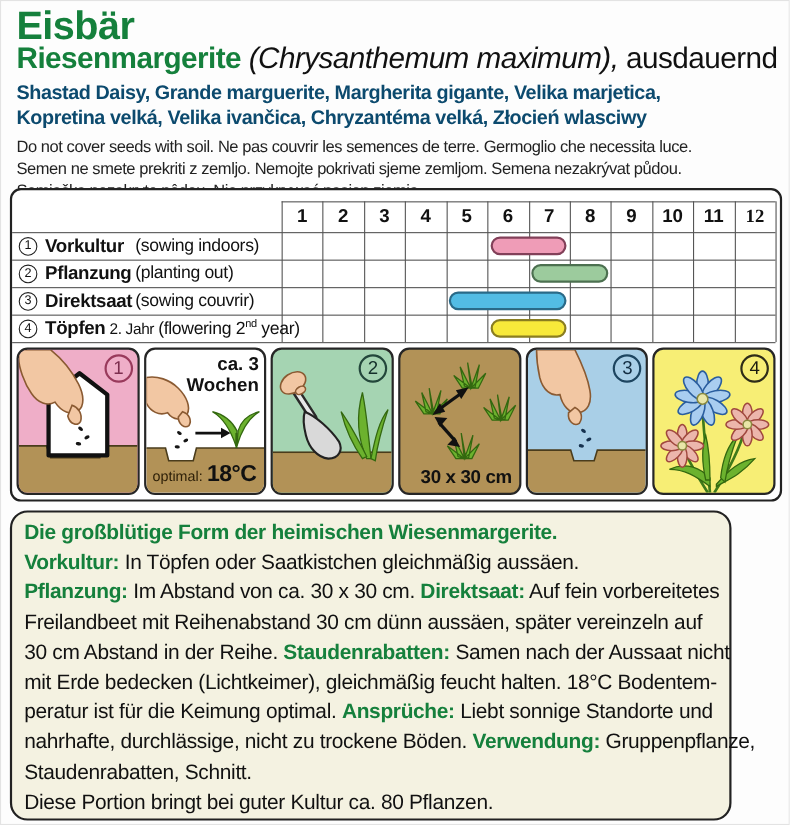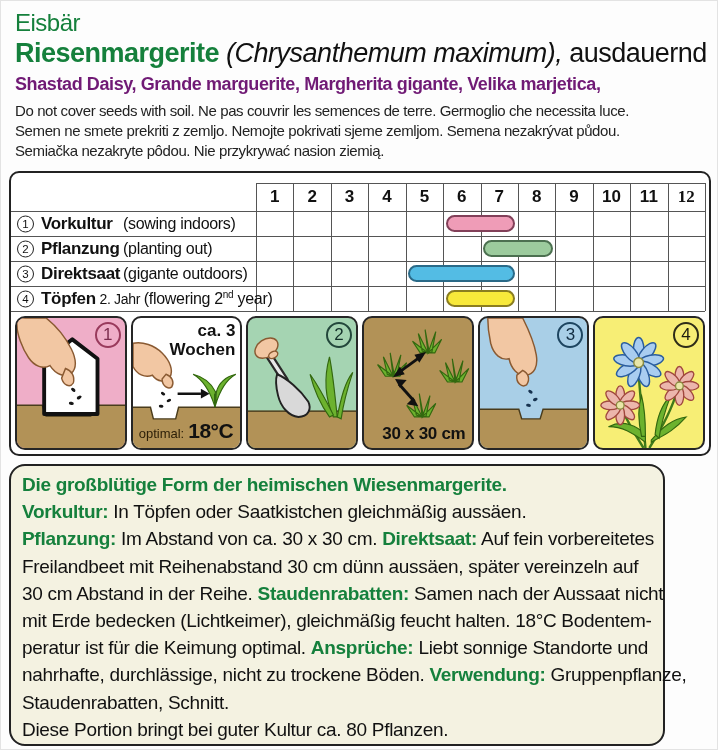--- a/index.html
+++ b/index.html
@@ -2,25 +2,25 @@
 <html style="--green-text: #15803c; --pink-panel: #efaec8; --mint-panel: #a5d4b2; --blue-panel: #a9cfe7; --yellow-panel: #f7ee75; --soil: #b29257; --cream: #f4f2e1; --skin: #f2c7a3; --leaf: #6cb22e;"><head>
 <meta charset="utf-8">
 <style>
   html,body{margin:0;padding:0;background:#ffffff;}
   .page{position:relative;width:718px;height:750px;background:#fdfdfd;
         font-family:"Liberation Sans", sans-serif;color:#111;overflow:hidden;
         border:1px solid #e3e3e3;box-sizing:border-box;}
 
   
   .hdr{position:absolute;left:14px;top:6px;width:698px;}
-  .title{font-size:24px;font-weight:normal;color:var(--green-text);line-height:31px;letter-spacing:-0.5px;}
+  .title{font-size:36px;font-weight:bold;color:var(--green-text);line-height:31px;letter-spacing:-0.5px;}
   .subtitle{font-size:27px;line-height:30px;letter-spacing:-0.5px;font-weight:bold;color:var(--green-text);white-space:nowrap;}
   .subtitle .lat{font-style:italic;font-weight:normal;color:#111;}
   .subtitle .note{font-weight:normal;color:#111;}
-  .names{margin-top:5px;font-weight:bold;font-size:18px;line-height:23px;letter-spacing:-0.4px;color:#701a75;white-space:nowrap;}
+  .names{margin-top:5px;font-weight:bold;font-size:18px;line-height:23px;letter-spacing:-0.4px;color:#0c4a6e;white-space:nowrap;}
   .notes{margin-top:5px;font-size:15px;line-height:20px;letter-spacing:-0.4px;color:#222;white-space:nowrap;}
 
   
   .boxA{position:absolute;left:8px;top:170px;width:702px;height:285px;border:2px solid #222;
         border-radius:10px;background:#ffffff;box-sizing:border-box;}
   #calendar{position:absolute;inset:0;}
   .mcell{position:absolute;display:flex;align-items:center;justify-content:center;
          font-weight:bold;font-size:17px;color:#111;}
   .vline{position:absolute;width:1px;background:#555;}
   .hline{position:absolute;height:1px;background:#555;}
@@ -73,20 +73,21 @@
 </head>
 <body>
 
 <div class="page">
 
   <div class="hdr">
     <div class="title">Eisbär</div>
     <div class="subtitle"><span>Riesenmargerite </span><span class="lat">(Chrysanthemum maximum),</span><span class="note"> ausdauernd</span></div>
     <div class="names">
       <div>Shastad Daisy, Grande marguerite, Margherita gigante, Velika marjetica,</div>
+      <div>Kopretina velká, Velika ivančica, Chryzantéma velká, Złocień wlasciwy</div>
     </div>
     <div class="notes">
       <div>Do not cover seeds with soil. Ne pas couvrir les semences de terre. Germoglio che necessita luce.</div>
       <div>Semen ne smete prekriti z zemljo. Nemojte pokrivati sjeme zemljom. Semena nezakrývat půdou.</div>
       <div>Semiačka nezakryte pôdou. Nie przykrywać nasion ziemią.</div>
     </div>
   </div>
 
   <div class="boxA">
     <div id="calendar">
@@ -129,21 +130,21 @@
         <div class="bar" style="top: 42px; left: 434.583px; width: 69.8333px; background: rgb(239, 156, 183); border-color: rgb(130, 64, 89);"></div>
         <div class="crow" style="top: 63px; height: 25px;">
           <div class="rbadge">2</div>
           <span class="rtext"><span>Pflanzung</span></span>
           <span class="ren ren-abs"><span>(planting out)</span></span>
         </div>
         <div class="bar" style="top: 67px; left: 472px; width: 69.8333px; background: rgb(156, 203, 157); border-color: rgb(76, 112, 80);"></div>
         <div class="crow" style="top: 88px; height: 25px;">
           <div class="rbadge">3</div>
           <span class="rtext"><span>Direktsaat</span></span>
-          <span class="ren ren-abs"><span>(gigante outdoors)</span></span>
+          <span class="ren ren-abs"><span>(sowing couvrir)</span></span>
         </div>
         <div class="bar" style="top: 92px; left: 397.167px; width: 107.25px; background: rgb(83, 188, 228); border-color: rgb(42, 106, 136);"></div>
         <div class="crow" style="top: 113px; height: 25px;">
           <div class="rbadge">4</div>
           <span class="rtext"><span>Töpfen</span><span class="rsuffix"> 2. Jahr </span><span class="ren"><span>(flowering 2</span><sup>nd</sup><span> year)</span></span></span>
         </div>
         <div class="bar" style="top: 117px; left: 434.583px; width: 69.8333px; background: rgb(248, 233, 58); border-color: rgb(138, 125, 32);"></div>
       </div>
 
     <div class="panels">

